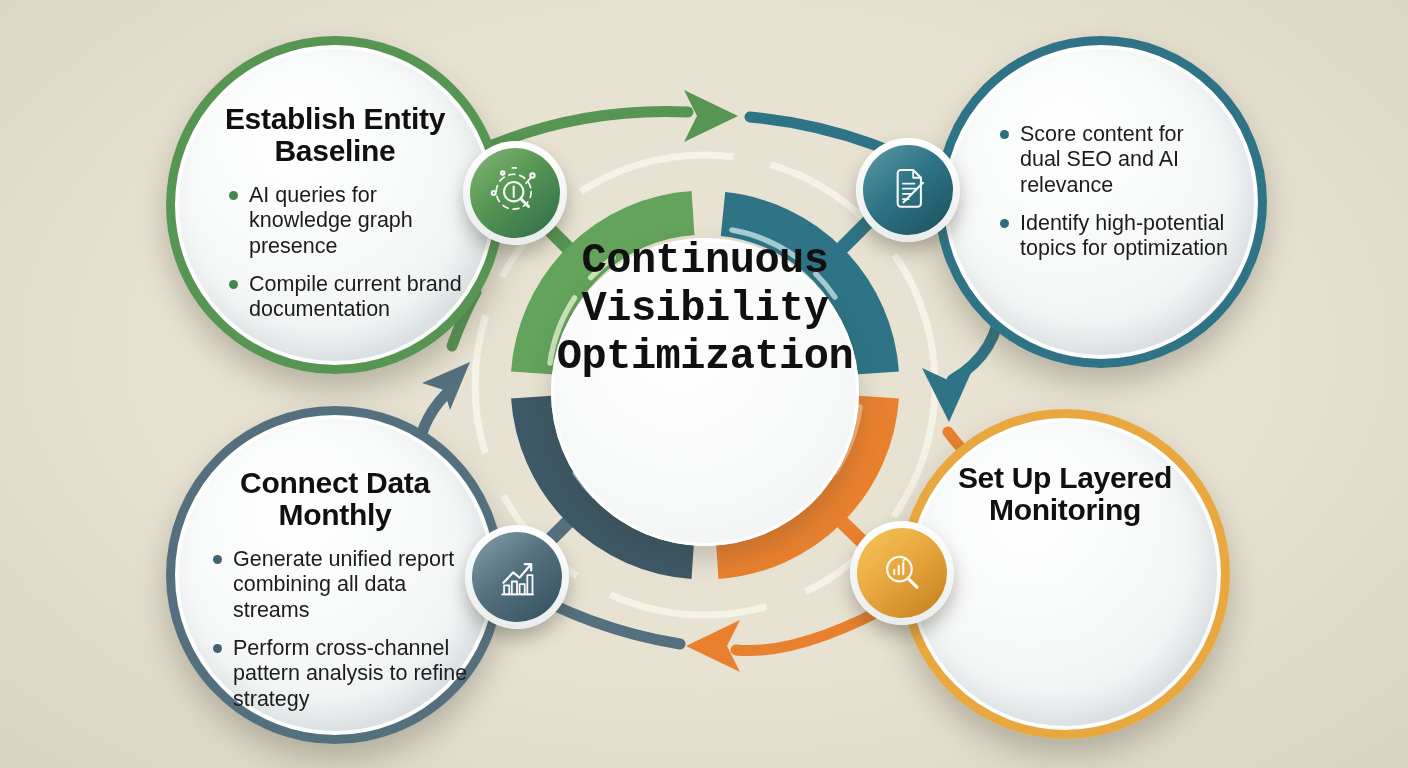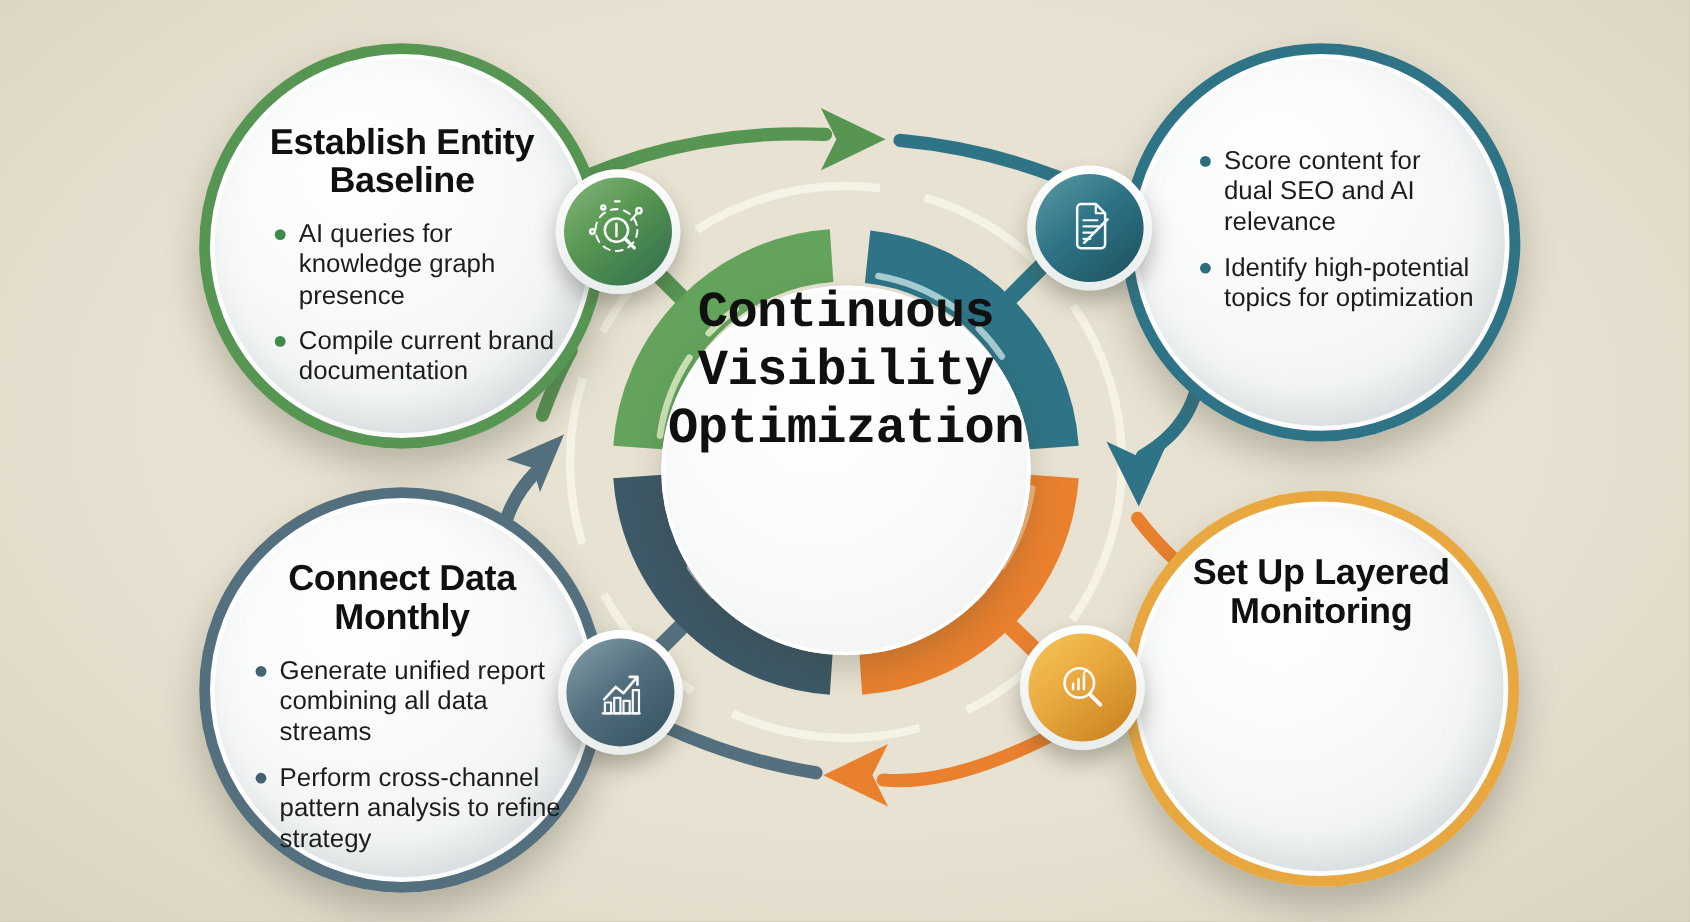--- a/index.html
+++ b/index.html
@@ -57,21 +57,21 @@
   .node-tr{left:935px;top:36px;width:332px;height:332px;border:9px solid var(--teal);padding-top:62px;}
   .node-tr h2{width:300px;}
   .node-tr ul{width:258px;align-items:flex-end;}
   .node-tr .dot{background:var(--teal-dot);}
 
   .node-bl{left:166px;top:406px;width:338px;height:338px;border:9px solid var(--slate);padding-top:52px;}
   .node-bl h2{width:260px;}
   .node-bl ul{width:300px;}
   .node-bl .dot{background:var(--slate-dot);}
 
-  .node-br{left:936px;top:409px;width:330px;height:330px;border:9px solid var(--amber);padding-top:44px;gap:24px;}
+  .node-br{left:900px;top:409px;width:330px;height:330px;border:9px solid var(--amber);padding-top:44px;gap:24px;}
   .node-br h2{width:260px;}
   .node-br ul{width:318px;}
   .node-br .dot{background:var(--amber-dot);}
 
   
   .center{position:absolute;z-index:2;left:551px;top:238px;width:308px;height:308px;border-radius:50%;
     background:radial-gradient(circle at 42% 34%, #ffffff 0%, #f7f8f8 60%, #eef1f1 100%);
     box-shadow:0 12px 26px rgba(60,60,45,.22), inset 0 0 0 3px rgba(255,255,255,.95);
     display:flex;align-items:flex-start;justify-content:center;font-family:Liberation Mono, monospace;}
   .center h1{margin:0;width:320px;text-align:center;font-size:42px;line-height:1.14;

